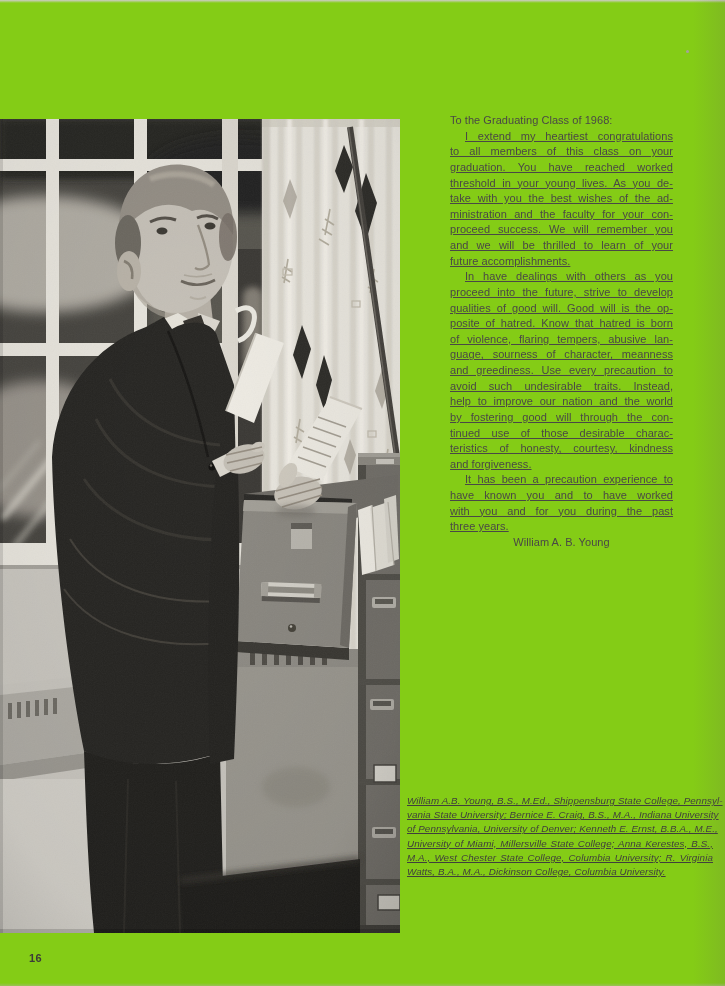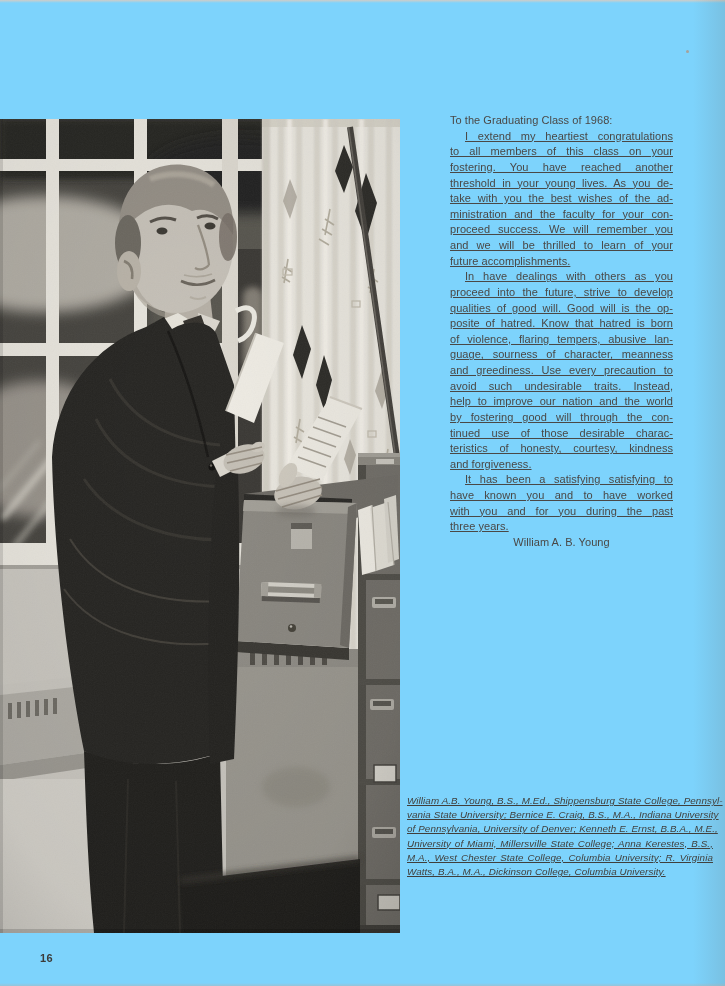--- a/index.html
+++ b/index.html
@@ -1,19 +1,19 @@
 <!DOCTYPE html>
 <html><head>
 <meta charset="utf-8">
 <style>
   html,body{margin:0;padding:0;}
   body{width:725px;height:986px;background:#e9e7e2;}
   .page{
     position:relative;width:725px;height:986px;overflow:hidden;
-    background:#7dd3fc;
+    background:#84cc16;
     font-family:"Liberation Sans",sans-serif;
   }
   
   .edge-top{position:absolute;left:0;top:0;width:725px;height:3px;
     background:linear-gradient(#cfcdc8,rgba(207,205,200,0));}
   .edge-right{position:absolute;right:0;top:0;width:32px;height:986px;
     background:linear-gradient(to right,rgba(99,96,90,0),rgba(99,96,90,0.16));}
   .edge-bottom{position:absolute;left:0;bottom:0;width:725px;height:3px;
     background:linear-gradient(rgba(180,178,172,0),rgba(180,178,172,0.45));}
   .speck{position:absolute;left:686px;top:50px;width:3px;height:3px;border-radius:50%;
@@ -33,21 +33,21 @@
   .signature{text-align:center;}
 
   .caption{
     position:absolute;left:407px;top:794px;width:306px;
     font-size:9.8px;line-height:14.18px;font-style:italic;
     color:#403f3c;letter-spacing:0.1px;
   }
   .caption .ln{white-space:nowrap;}
 
   .pageno{
-    position:absolute;left:40px;top:952px;
+    position:absolute;left:29px;top:952px;
     font-size:11px;font-weight:bold;color:#3c3b39;letter-spacing:0.5px;
   }
 </style>
 </head>
 <body>
 
 <div class="page">
 
   <div class="photo">
     <svg width="400" height="814" viewBox="0 0 400 814" role="img" aria-label="Black-and-white photograph of William A. B. Young in a dark suit and tie, standing at an open file drawer holding papers, beside gray filing cabinets, in front of a paned window and a leaf-patterned curtain, with a baseboard radiator along the wall.">
@@ -332,21 +332,21 @@
       <rect x="0" y="0" width="3" height="814" fill="rgba(0,0,0,0.12)"></rect>
       <rect x="0" y="810" width="400" height="4" fill="rgba(0,0,0,0.15)"></rect>
     </svg>
   </div>
 
   <div class="letter">
     <div class="salutation">To the Graduating Class of 1968:</div>
     <div class="para">
         <div class="ln indent">I extend my heartiest congratulations</div>
         <div class="ln">to all members of this class on your</div>
-        <div class="ln">fostering. You have reached another</div>
+        <div class="ln">graduation. You have reached worked</div>
         <div class="ln">threshold in your young lives. As you de-</div>
         <div class="ln">take with you the best wishes of the ad-</div>
         <div class="ln">ministration and the faculty for your con-</div>
         <div class="ln">proceed success. We will remember you</div>
         <div class="ln">and we will be thrilled to learn of your</div>
         <div class="ln last">future accomplishments.</div>
       </div>
     <div class="para">
         <div class="ln indent">In have dealings with others as you</div>
         <div class="ln">proceed into the future, strive to develop</div>
@@ -356,21 +356,21 @@
         <div class="ln">guage, sourness of character, meanness</div>
         <div class="ln">and greediness. Use every precaution to</div>
         <div class="ln">avoid such undesirable traits. Instead,</div>
         <div class="ln">help to improve our nation and the world</div>
         <div class="ln">by fostering good will through the con-</div>
         <div class="ln">tinued use of those desirable charac-</div>
         <div class="ln">teristics of honesty, courtesy, kindness</div>
         <div class="ln last">and forgiveness.</div>
       </div>
     <div class="para">
-        <div class="ln indent">It has been a satisfying satisfying to</div>
+        <div class="ln indent">It has been a precaution experience to</div>
         <div class="ln">have known you and to have worked</div>
         <div class="ln">with you and for you during the past</div>
         <div class="ln last">three years.</div>
       </div>
     <div class="signature">William A. B. Young</div>
   </div>
 
   <div class="caption">
       <div class="ln">William A.B. Young, B.S., M.Ed., Shippensburg State College, Pennsyl-</div>
       <div class="ln">vania State University; Bernice E. Craig, B.S., M.A., Indiana University</div>

